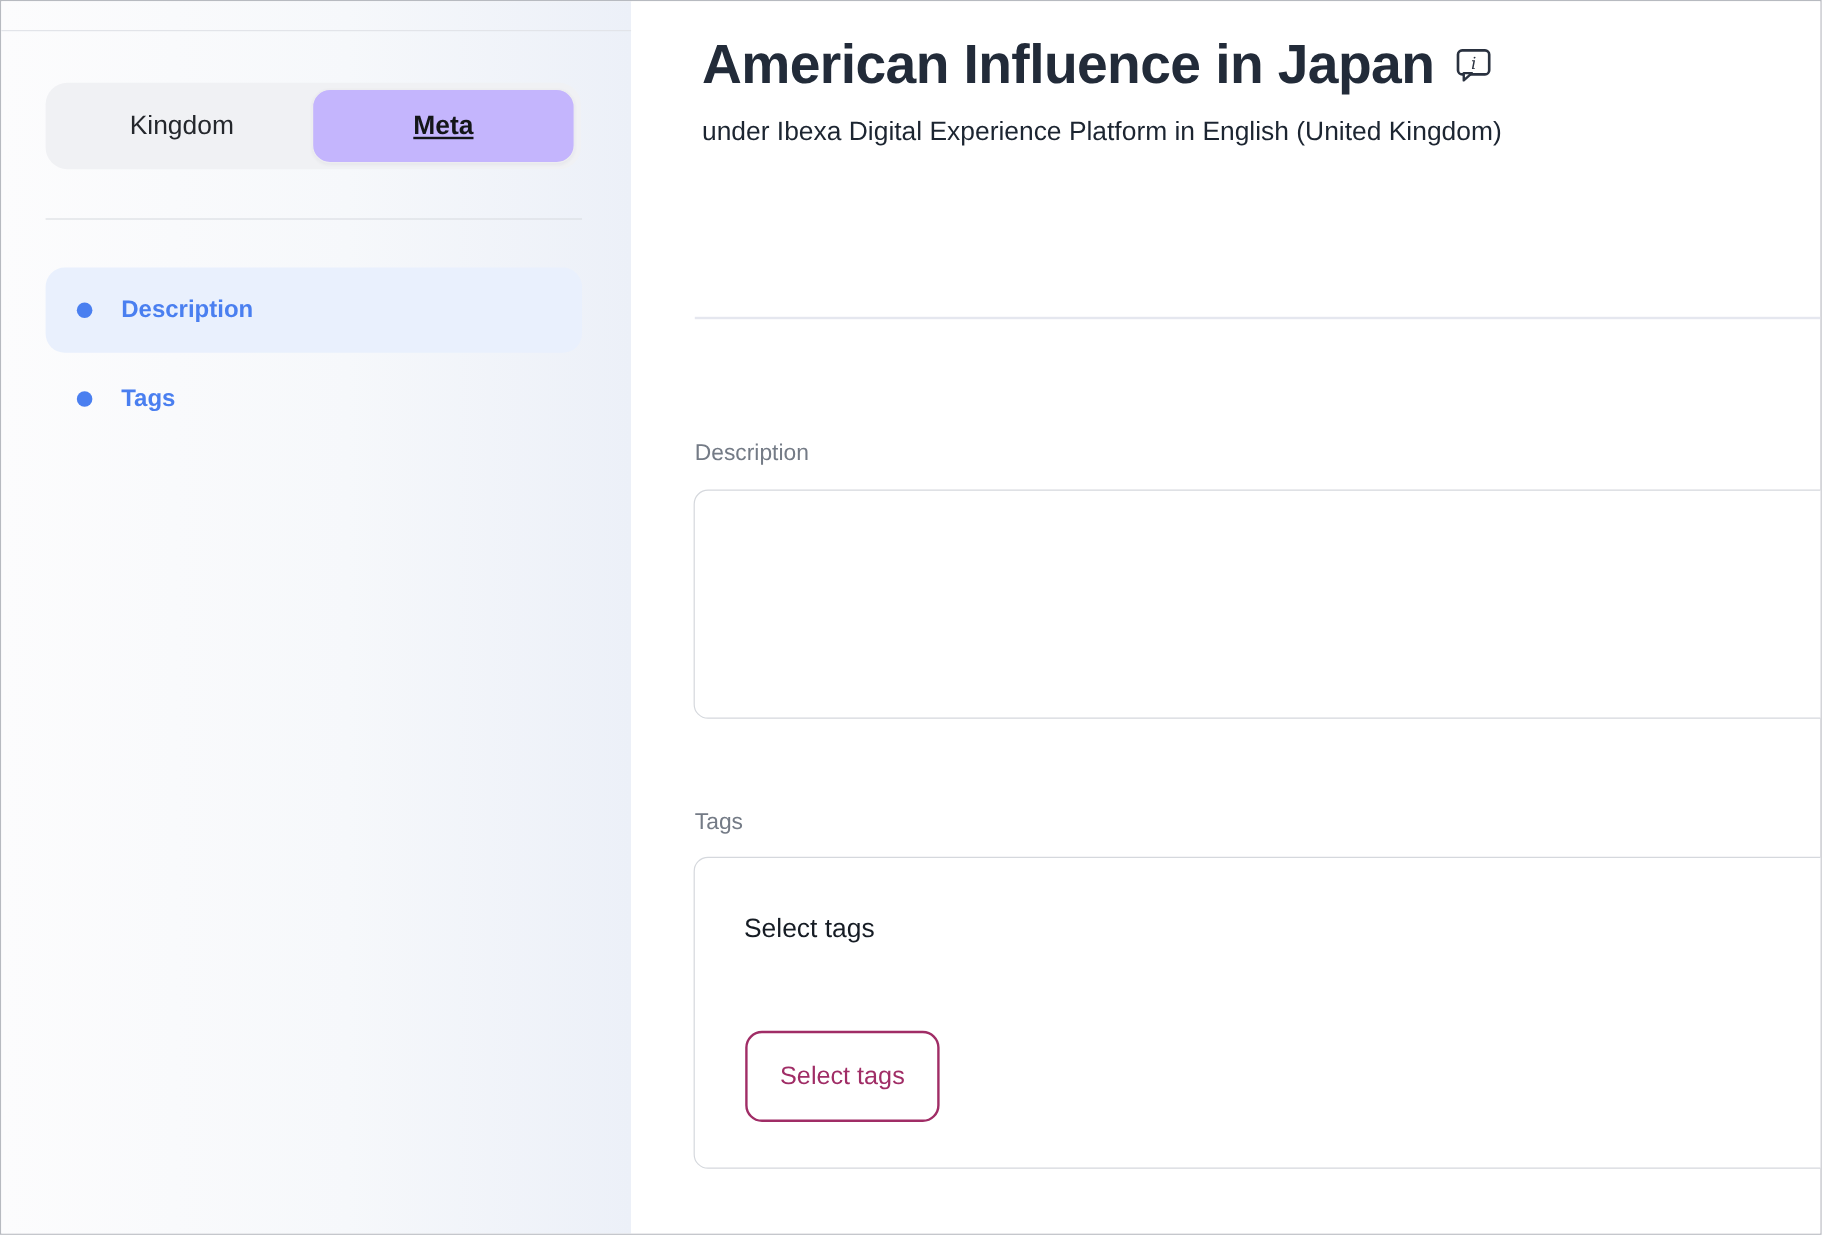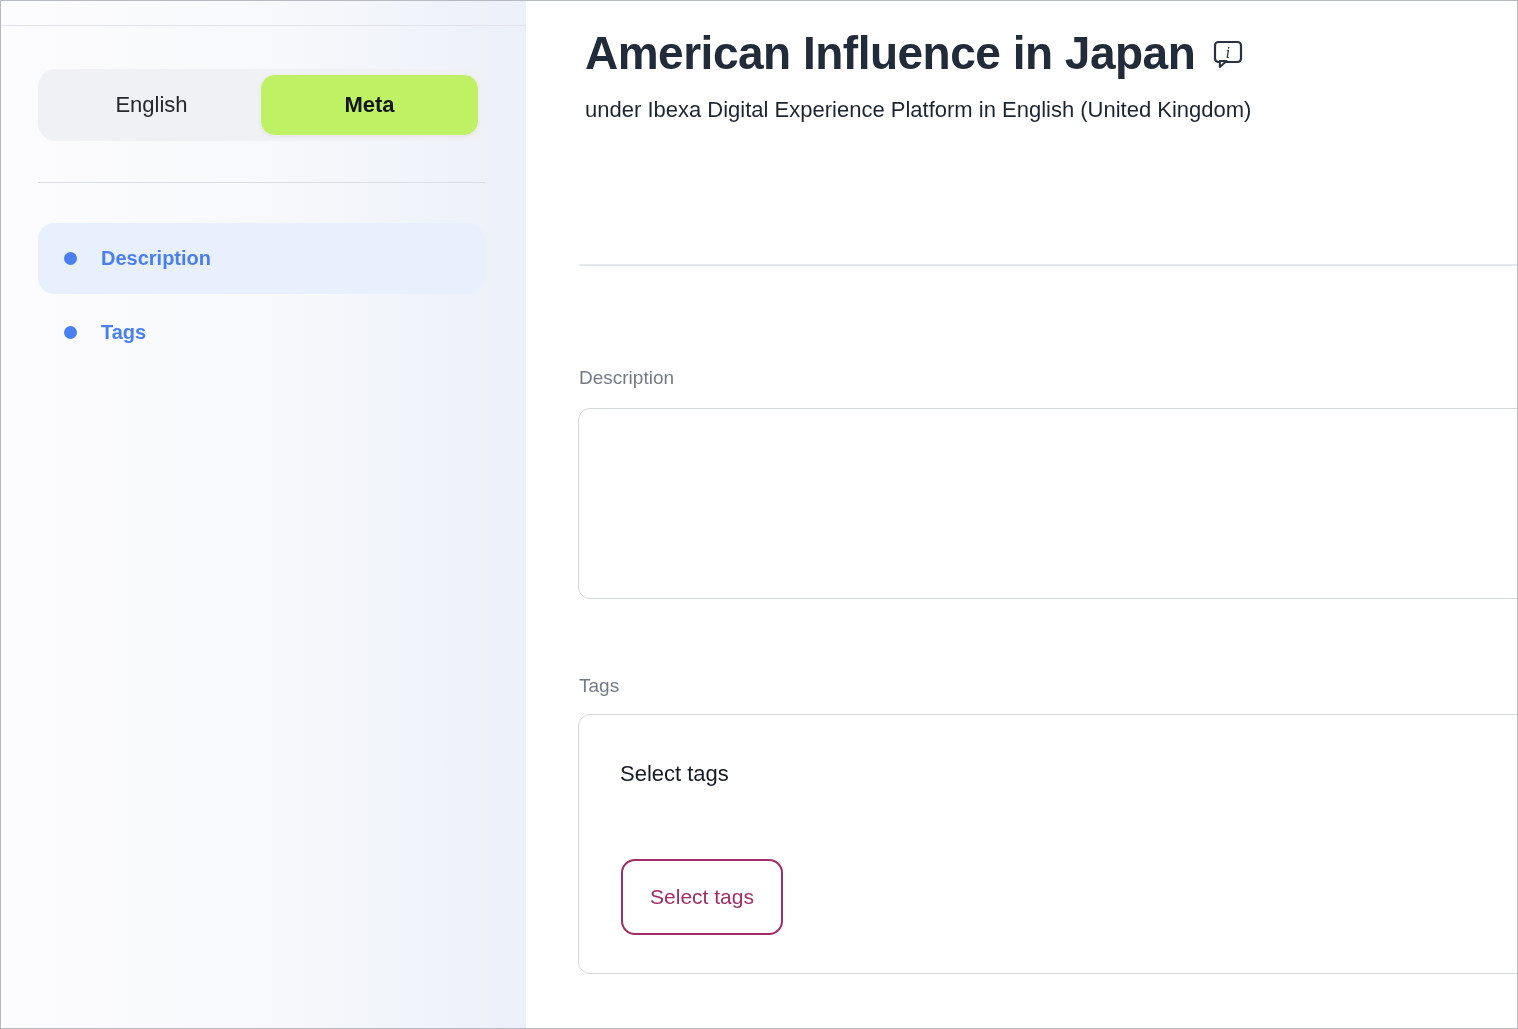--- a/index.html
+++ b/index.html
@@ -22,22 +22,22 @@
   }
   .toggle {
     position:absolute; left:37px; top:68px; width:446px; height:72px;
     background:#f0f1f4; border-radius:18px; display:flex; padding:5px;
   }
   .toggle-seg {
     flex:1; display:flex; align-items:center; justify-content:center;
     font-size:22px; color:#24272c; border-radius:15px; cursor:pointer;
   }
   .toggle-seg.active {
-    background:#bef264; font-weight:bold; color:#141619;
-    border:1px solid #ededf0; box-shadow:0 1px 3px rgba(30,40,60,0.05);
+    background:#c4b5fd; font-weight:bold; color:#141619;
+    border:1px solid #ededf0; box-shadow:0 1px 3px rgba(30,40,60,0.05);text-decoration:underline;
   }
   .sidebar-divider {
     position:absolute; left:37px; top:181px; width:447px; height:1px;
     background:#dbdee3;
   }
   .anchor-item {
     position:absolute; left:37px; width:447px; height:71px;
     border-radius:16px; display:flex; align-items:center;
     padding-left:26px; cursor:pointer;
   }
@@ -94,21 +94,21 @@
 </style>
 </head>
 <body>
 
 <div class="page">
 
   <aside class="sidebar">
     <div class="sidebar-topbar"></div>
 
     <div class="toggle">
-      <div class="toggle-seg">English</div>
+      <div class="toggle-seg">Kingdom</div>
       <div class="toggle-seg active">Meta</div>
     </div>
 
     <div class="sidebar-divider"></div>
 
     <div class="anchor-item active" style="top:222px;">
       <span class="anchor-dot"></span>
       <span class="anchor-label">Description</span>
     </div>
 

